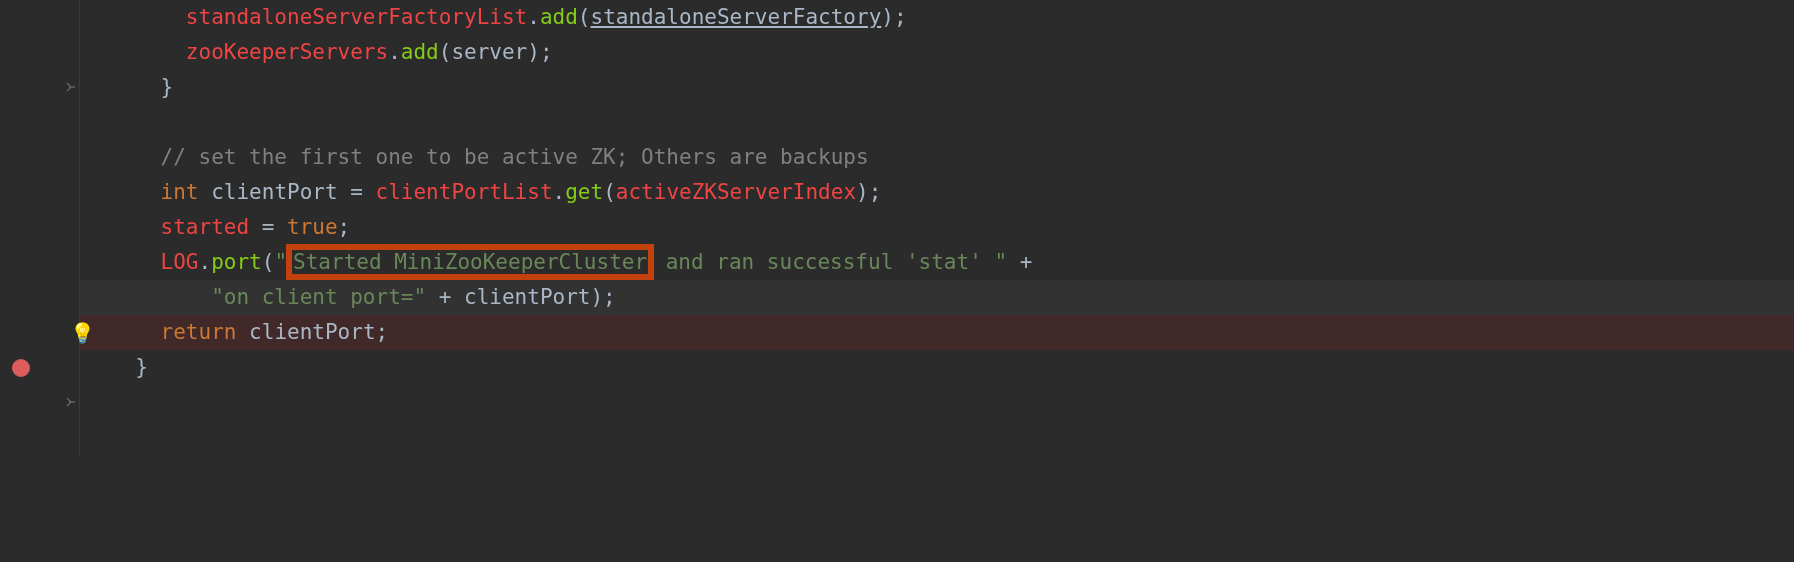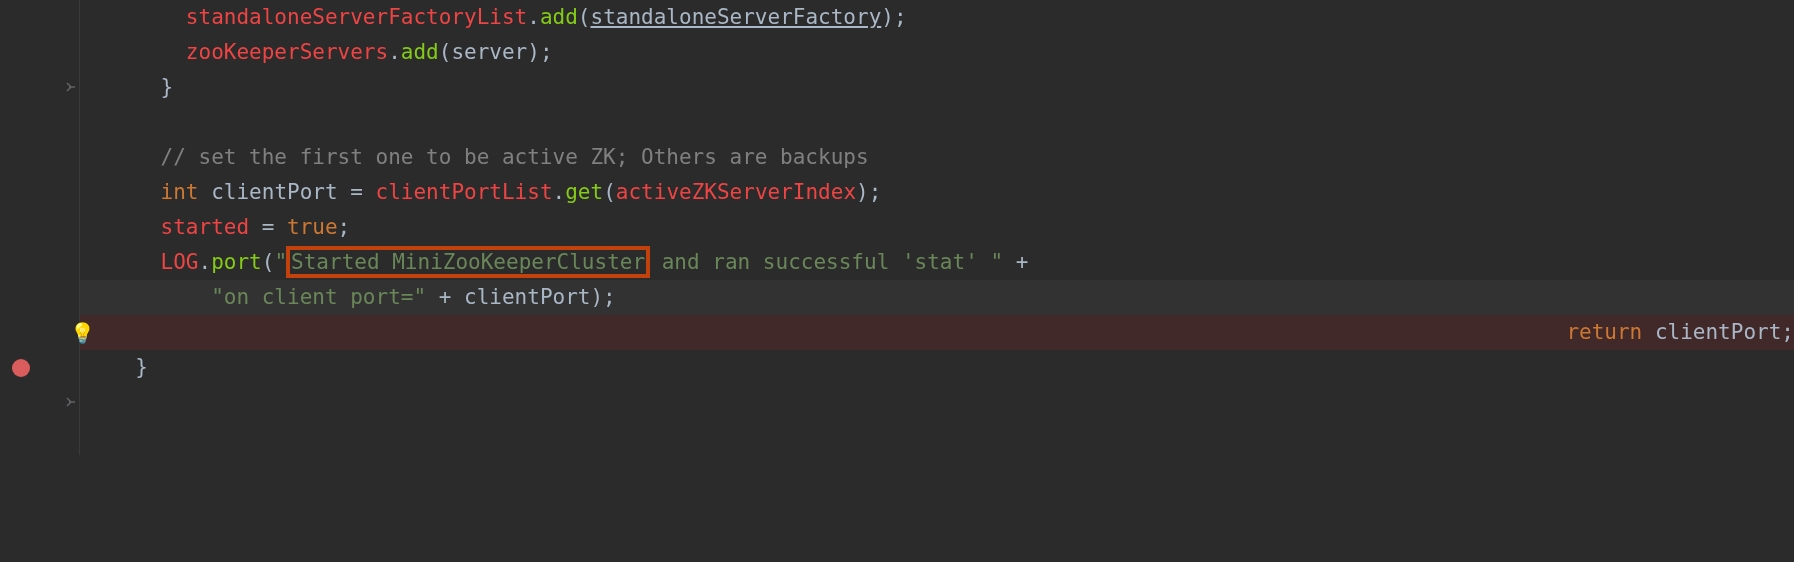--- a/index.html
+++ b/index.html
@@ -62,37 +62,36 @@
       padding-top: 0;
     }
     .code-line {
       height: 35px;
       line-height: 35px;
       white-space: pre;
       padding-left: 30px;
     }
     .code-line.breakpoint-line {
       background: rgba(100, 40, 40, 0.4);
-      text-align: right;
     }
     .current-line {
       background: #323232;
     }
     .kw { color: #cc7832; }
     .field { color: #ef4444; margin-top: 32px; }
     .method { color: #84cc16; }
     .string { color: #6a8759; }
     .number { color: #6897bb; }
     .comment { color: #808080; }
     .punct { color: #a9b7c6; }
     .param { color: #a9b7c6; }
     .underline { text-decoration: underline; }
     .italic { }
     .highlighted-search {
-      border: 4px solid #c2410c;
+      border: 6px solid #c2410c;
       padding: 0 1px;
       margin: 0 -1px;
     }
   </style>
 </head>
 <body>
 
 <div class="editor-container">
   <div class="gutter">
     <div class="gutter-line"></div>

